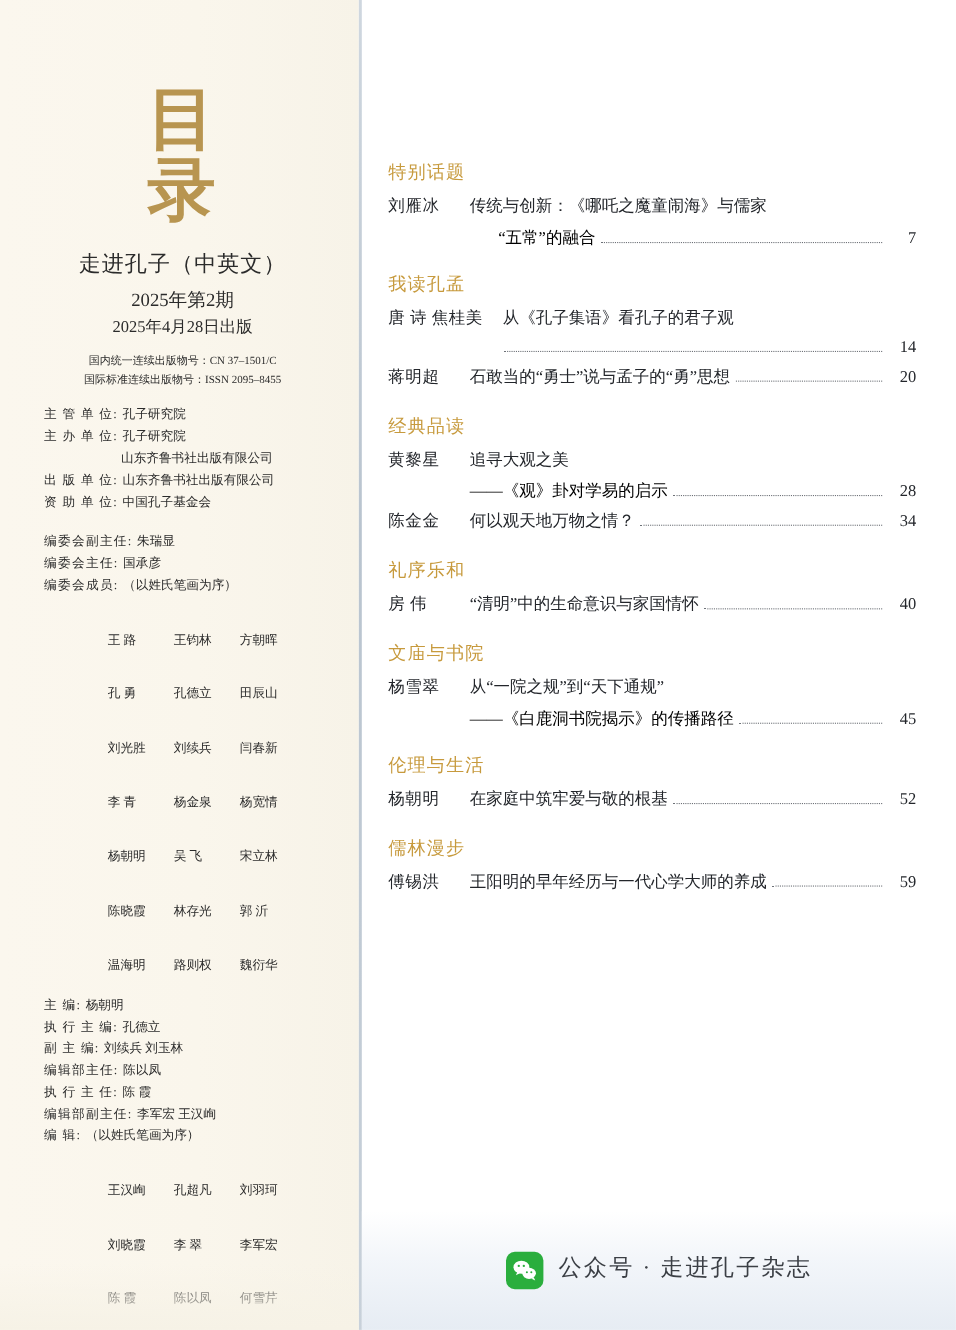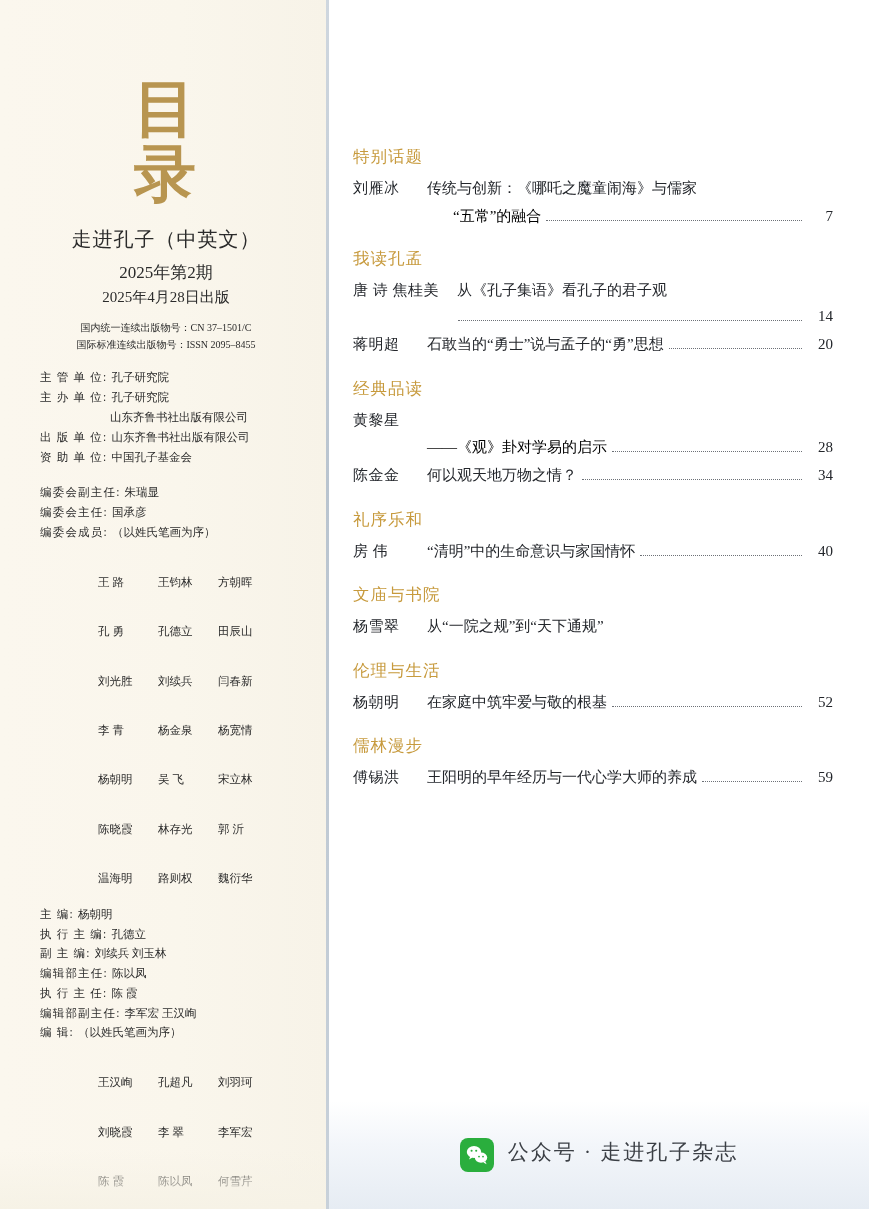--- a/index.html
+++ b/index.html
@@ -416,20 +416,23 @@
             <span class="leader"></span>
           </div>
           <div class="pg">20</div>
         </div>
       </div>
 
       <div class="sec">
         <div class="sec-title">经典品读</div>
         <div class="entry">
           <div class="author">黄黎星</div>
+          <div class="title-wrap">
+            <span class="ttl">追寻大观之美</span>
+          </div>
         </div>
         <div class="sub-line">
           <span class="ttl">——《观》卦对学易的启示</span>
           <span class="leader"></span>
           <span class="pg">28</span>
         </div>
         <div class="entry">
           <div class="author">陈金金</div>
           <div class="title-wrap">
             <span class="ttl">何以观天地万物之情？</span>
@@ -451,20 +454,25 @@
         </div>
       </div>
 
       <div class="sec">
         <div class="sec-title">文庙与书院</div>
         <div class="entry">
           <div class="author">杨雪翠</div>
           <div class="title-wrap">
             <span class="ttl">从“一院之规”到“天下通规”</span>
           </div>
+        </div>
+        <div class="sub-line">
+          <span class="ttl">——《白鹿洞书院揭示》的传播路径</span>
+          <span class="leader"></span>
+          <span class="pg">45</span>
         </div>
       </div>
 
       <div class="sec">
         <div class="sec-title">伦理与生活</div>
         <div class="entry">
           <div class="author">杨朝明</div>
           <div class="title-wrap">
             <span class="ttl">在家庭中筑牢爱与敬的根基</span>
             <span class="leader"></span>

